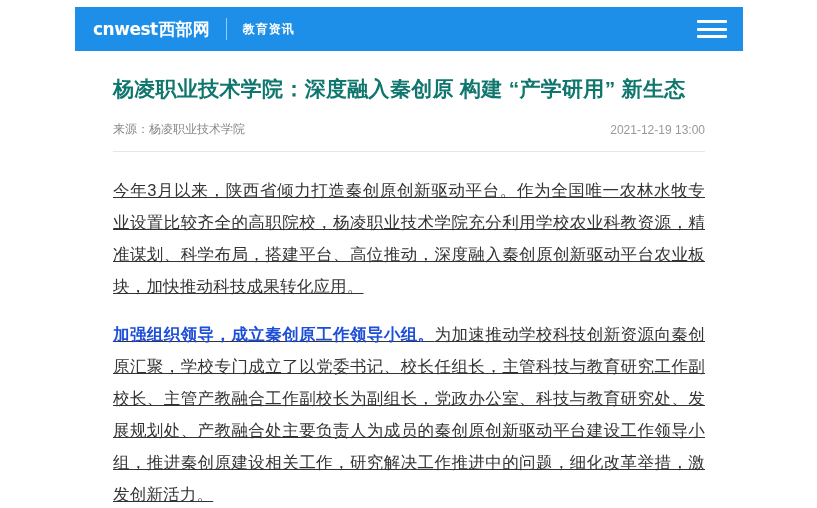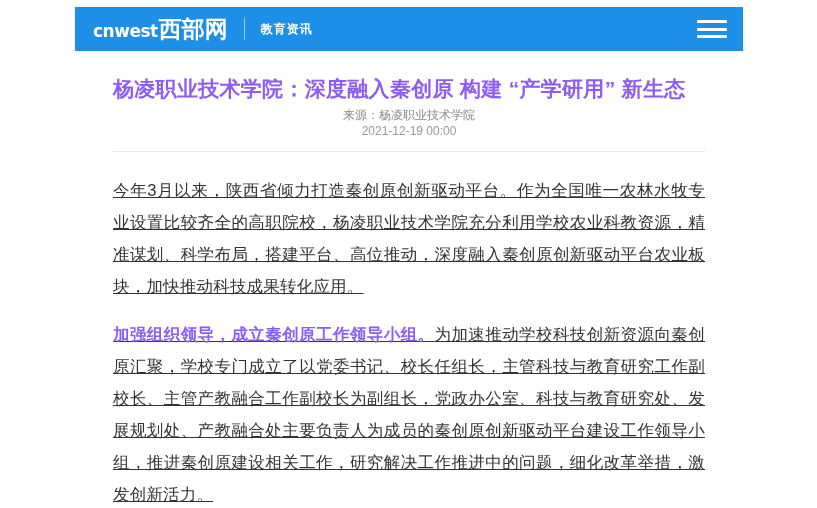--- a/index.html
+++ b/index.html
@@ -44,21 +44,21 @@
     color: #ffffff;
     white-space: nowrap;
   }
   .logo-en {
     font-family: "DejaVu Sans", sans-serif;
     font-size: 17px;
     font-weight: bold;
     letter-spacing: -0.5px;
   }
   .logo-cn {
-    font-size: 23px;
+    font-size: 17px;
     font-weight: bold;
     margin-left: 1px;
   }
   .divider {
     width: 1px;
     height: 22px;
     background: rgba(255,255,255,0.55);
     margin: 0 16px;
   }
   .channel {
@@ -89,33 +89,32 @@
     position: absolute;
     left: 75px;
     top: 51px;
     width: 668px;
     box-sizing: border-box;
     padding: 0 38px;
   }
   .title {
     font-size: 21px;
     font-weight: bold;
-    color: #8b5cf6;
+    color: #0f766e;
     line-height: 32px;
     margin: 22px 0 0 0;
     letter-spacing: 0.3px;
   }
   .meta {
     display: flex;
     align-items: center;
     justify-content: space-between;
-    margin-top: 2px;
+    margin-top: 16px;
     padding-bottom: 13px;
     border-bottom: 1px solid #e6e6e6;
-    flex-direction: column;
   }
   .source {
     font-size: 12px;
     color: #888888;
   }
   .time {
     font-size: 12px;
     color: #999999;
     font-family: "Liberation Sans", sans-serif;
   }
@@ -126,21 +125,21 @@
     font-size: 16.5px;
     line-height: 32px;
     color: #333333;
     margin: 0 0 16px 0;
     text-align: justify;
     letter-spacing: 0.2px;
     text-decoration: underline;
   }
   .para strong {
     font-weight: bold;
-    color: #8b5cf6;
+    color: #1d4ed8;
   }
 </style>
 </head>
 <body>
 
 <div class="page">
 
   <div class="header">
     <div class="logo-wrap">
       <div class="logo">
@@ -155,21 +154,21 @@
       <span></span>
       <span></span>
     </div>
   </div>
 
   <div class="article">
     <h1 class="title">杨凌职业技术学院：深度融入秦创原 构建 “产学研用” 新生态</h1>
 
     <div class="meta">
       <div class="source">来源：杨凌职业技术学院</div>
-      <div class="time">2021-12-19 00:00</div>
+      <div class="time">2021-12-19 13:00</div>
     </div>
 
     <div class="body-text">
       <p class="para">
         <span>今年3月以来，陕西省倾力打造秦创原创新驱动平台。作为全国唯一农林水牧专业设置比较齐全的高职院校，杨凌职业技术学院充分利用学校农业科教资源，精准谋划、科学布局，搭建平台、高位推动，深度融入秦创原创新驱动平台农业板块，加快推动科技成果转化应用。</span>
       </p>
       <p class="para">
         <strong>加强组织领导，成立秦创原工作领导小组。</strong><span>为加速推动学校科技创新资源向秦创原汇聚，学校专门成立了以党委书记、校长任组长，主管科技与教育研究工作副校长、主管产教融合工作副校长为副组长，党政办公室、科技与教育研究处、发展规划处、产教融合处主要负责人为成员的秦创原创新驱动平台建设工作领导小组，推进秦创原建设相关工作，研究解决工作推进中的问题，细化改革举措，激发创新活力。</span>
       </p>
     </div>

